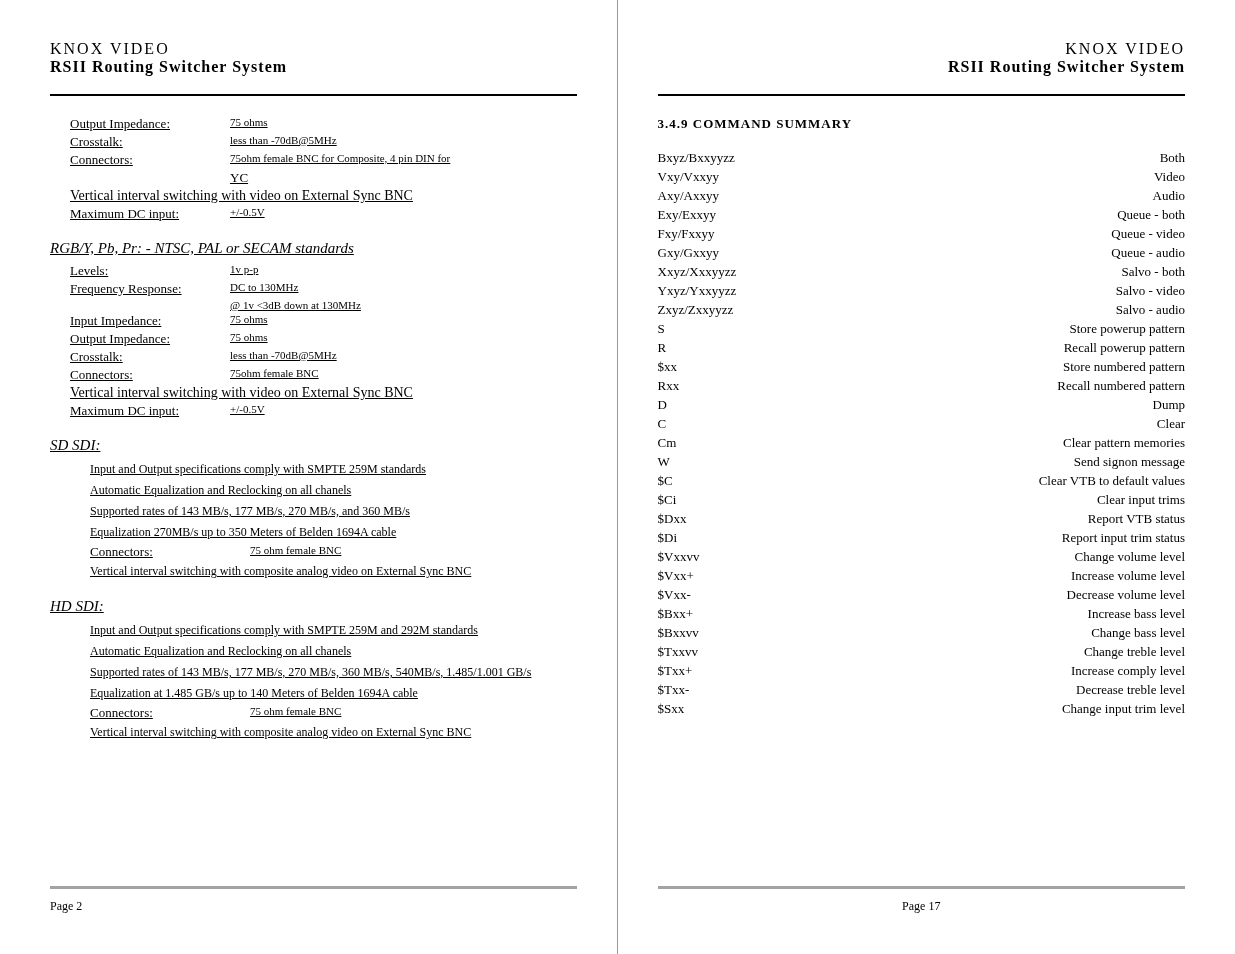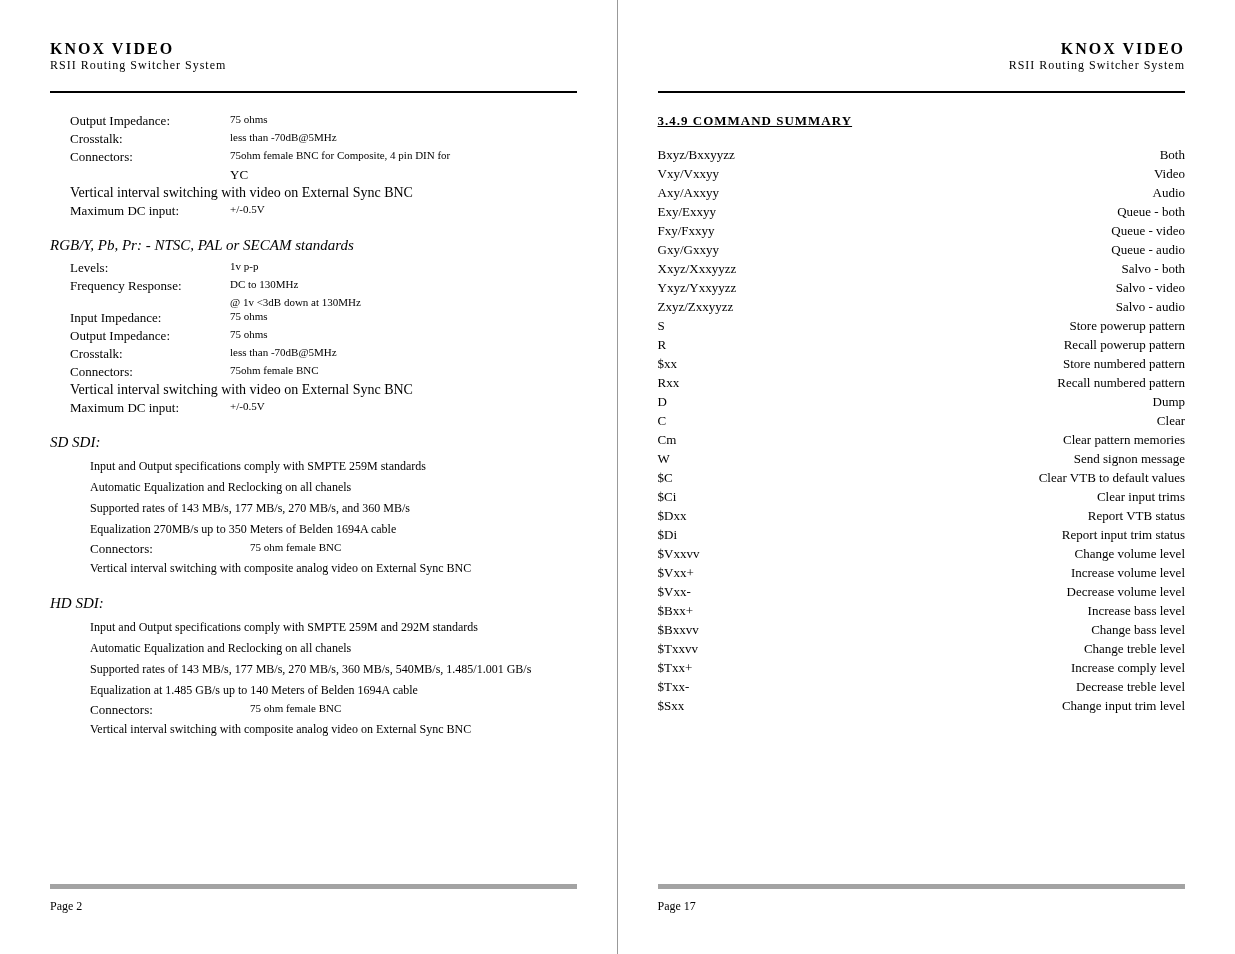--- a/index.html
+++ b/index.html
@@ -27,41 +27,42 @@
       width: 50%;
       padding: 40px 50px 40px 40px;
       display: flex;
       flex-direction: column;
     }
     .header {
       margin-bottom: 8px;
     }
     .header-title-line1 {
       font-size: 16px;
+      font-weight: normal;
+      letter-spacing: 2px;
+    }
+    .header-title-line2 {
+      font-size: 16px;
       font-weight: bold;
-      letter-spacing: 2px;
-    }
-    .header-title-line2 {
-      font-size: 12px;
-      font-weight: normal;
       letter-spacing: 1px;
     }
     .header-right {
       text-align: right;
     }
     .divider {
       border: none;
       border-top: 2px solid #000;
       margin: 10px 0 20px 0;
     }
     .content-area {
       flex: 1;
     }
     .spec-section {
       margin-bottom: 18px;
+      text-decoration: underline;
     }
     .spec-section-title {
       font-style: italic;
       margin-bottom: 6px;
       font-size: 15px;
     }
     .spec-row {
       display: flex;
       margin-bottom: 2px;
       padding-left: 20px;
@@ -82,31 +83,30 @@
     }
     .spec-indent-block {
       padding-left: 40px;
       font-size: 12px;
       margin-bottom: 3px;
       line-height: 1.5;
     }
     .footer-page {
       margin-top: auto;
       padding-top: 10px;
-      border-top: 5px solid #a3a3a3;
+      border-top: 3px solid #a3a3a3;
       font-size: 12px;
     }
 
     
     .section-heading {
       font-size: 13px;
       font-weight: bold;
       letter-spacing: 1px;
       margin-bottom: 18px;
-      text-decoration: underline;
     }
     .command-table {
       width: 100%;
     }
     .command-row {
       display: flex;
       margin-bottom: 3px;
       font-size: 13px;
     }
     .command-code {
@@ -353,18 +353,18 @@
           <span class="command-code">$Txx-</span>
           <span class="command-desc">Decrease treble level</span>
         </div>
         <div class="command-row">
           <span class="command-code">$Sxx</span>
           <span class="command-desc">Change input trim level</span>
         </div>
       </div>
     </div>
 
-    <div class="footer-page" style="text-align:left;">
+    <div class="footer-page" style="text-align:center;">
       <span>Page 17</span>
     </div>
   </div>
 
 </div>
 
 </body></html>

